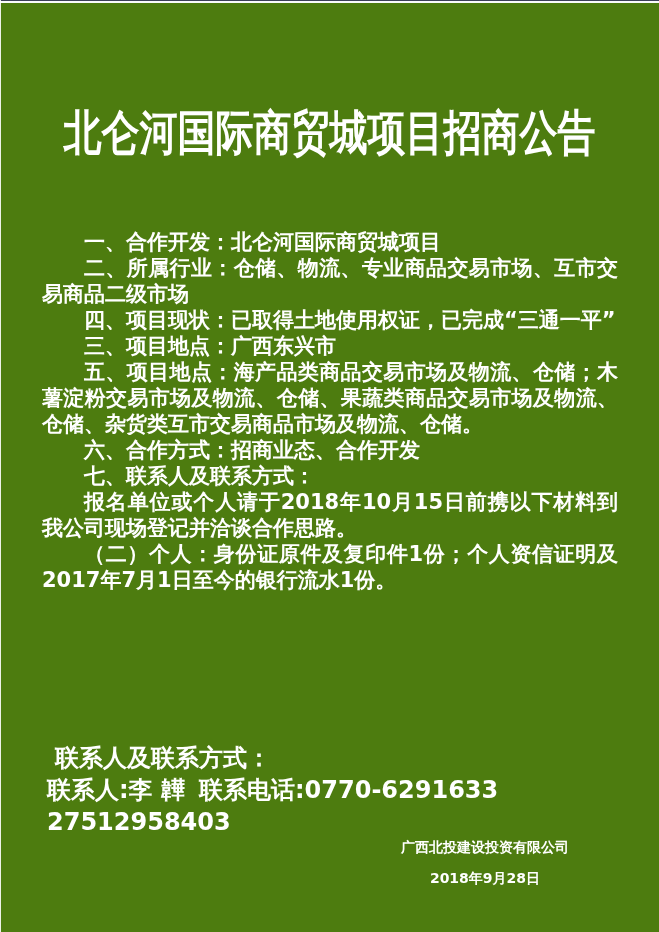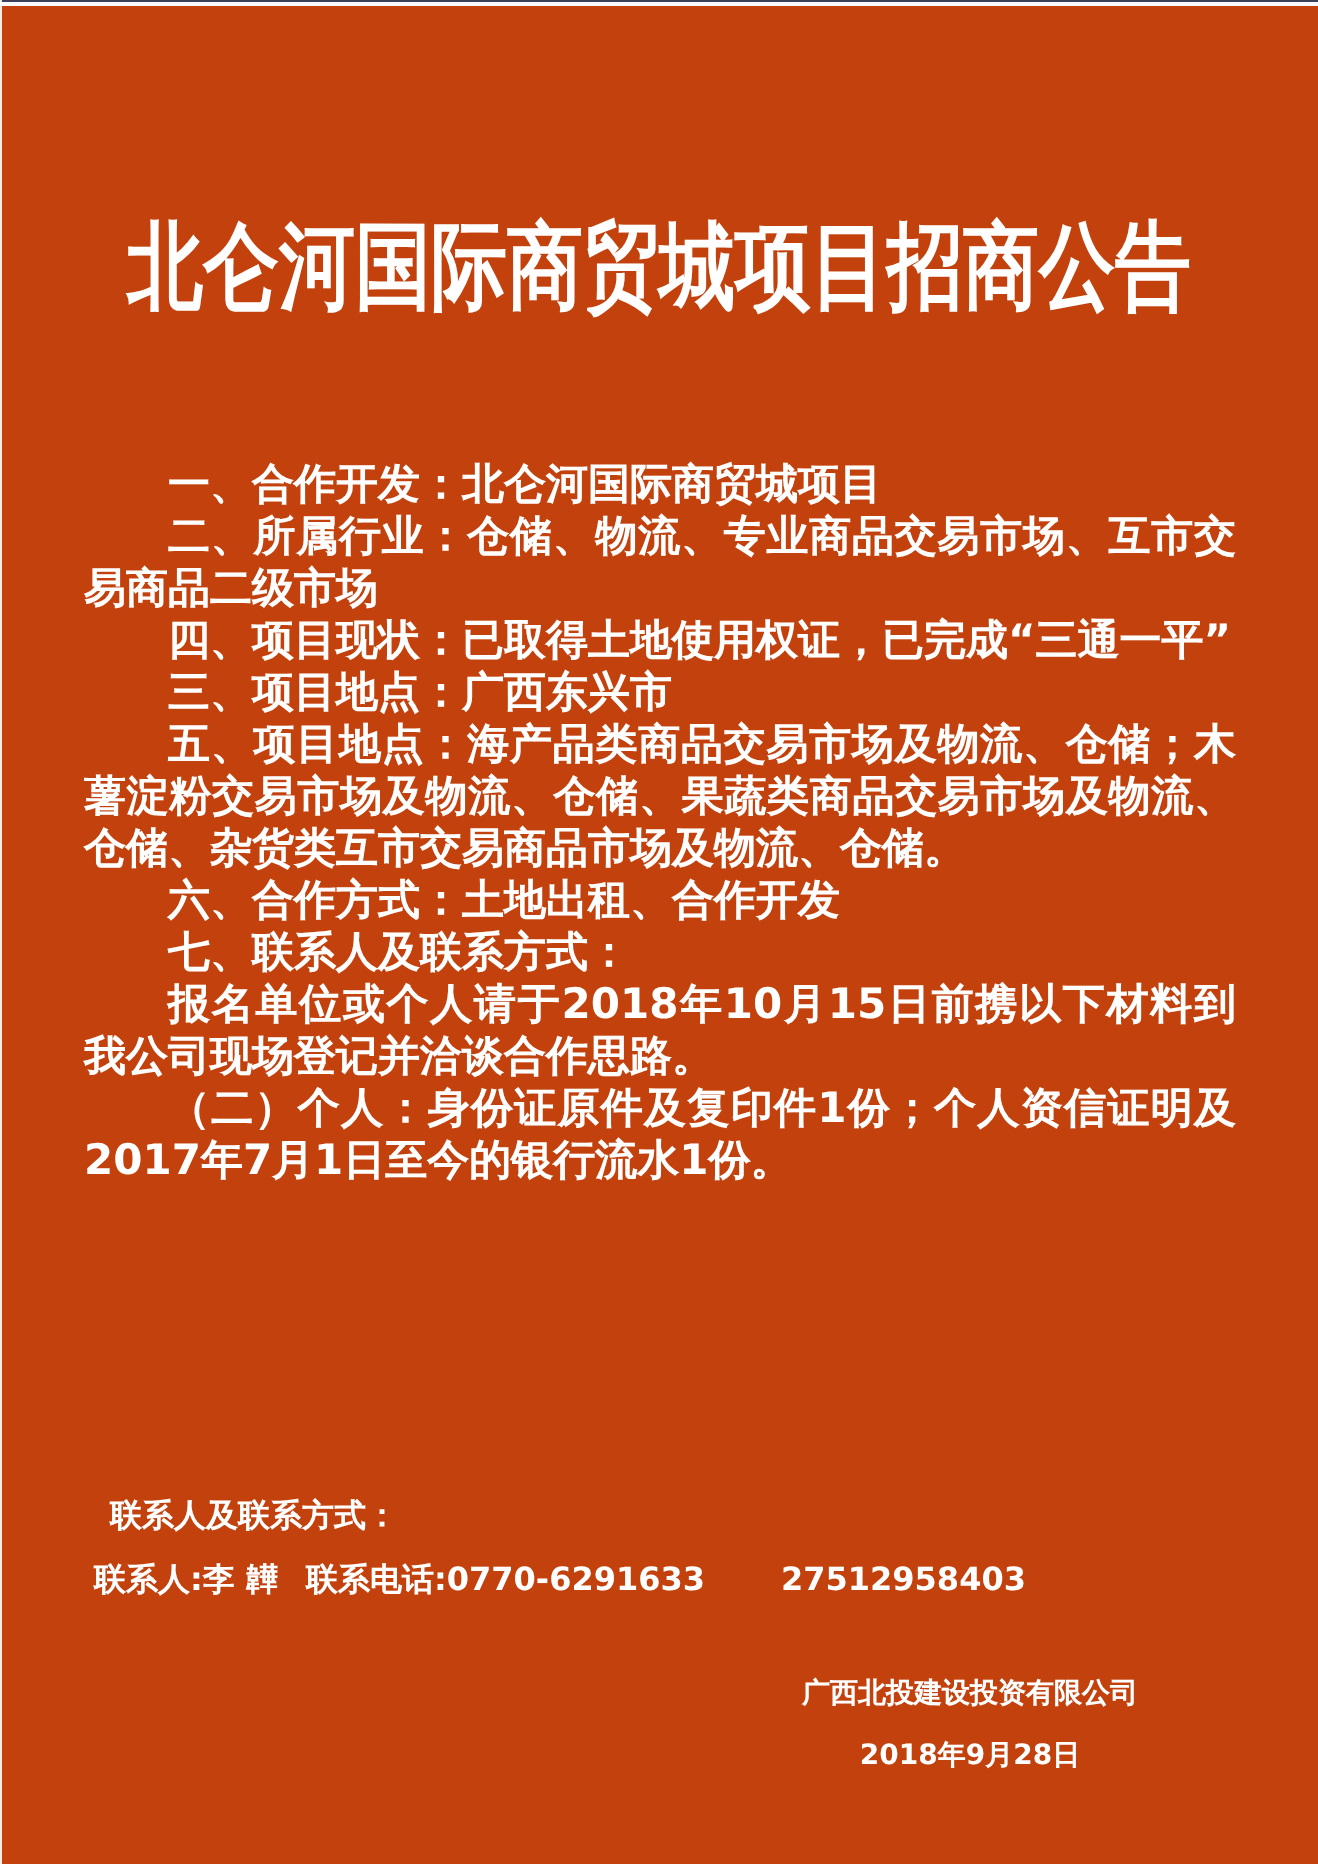--- a/index.html
+++ b/index.html
@@ -45,55 +45,55 @@
   .body-text p {
     margin: 0;
     text-indent: 2em;
   }
 
   .contact {
     position: absolute;
     top: 742px;
     left: 55px;
     right: 42px;
-    font-size: 16px;
+    font-size: 24px;
     line-height: 32px;
   }
   .contact .contact-line { margin-left: -8px; }
   .contact .gap-sm { display: inline-block; width: 14px; }
   .contact .gap-lg { display: inline-block; width: 38px; }
 
   .footer {
     position: absolute;
     top: 832px;
     left: 345px;
     width: 280px;
     text-align: center;
     font-size: 14px;
     line-height: 31px;
   }
 </style>
 </head>
 <body>
 
-<div class="page" style="background: #c2410c; color: rgb(255, 255, 255); text-decoration: underline;">
+<div class="page" style="background: #4d7c0f; color: rgb(255, 255, 255); text-decoration: underline;">
 
   <div class="edge-top-dark"></div>
   <div class="edge-top-light"></div>
   <div class="edge-left-light"></div>
 
   <div class="title">北仑河国际商贸城项目招商公告</div>
 
   <div class="body-text">
     <p>一、合作开发：北仑河国际商贸城项目</p>
     <p>二、所属行业：仓储、物流、专业商品交易市场、互市交易商品二级市场</p>
     <p>四、项目现状：已取得土地使用权证，已完成“三通一平”</p>
     <p>三、项目地点：广西东兴市</p>
     <p>五、项目地点：海产品类商品交易市场及物流、仓储；木薯淀粉交易市场及物流、仓储、果蔬类商品交易市场及物流、仓储、杂货类互市交易商品市场及物流、仓储。</p>
-    <p>六、合作方式：土地出租、合作开发</p>
+    <p>六、合作方式：招商业态、合作开发</p>
     <p>七、联系人及联系方式：</p>
     <p>报名单位或个人请于2018年10月15日前携以下材料到我公司现场登记并洽谈合作思路。</p>
     <p>（二）个人：身份证原件及复印件1份；个人资信证明及2017年7月1日至今的银行流水1份。</p>
   </div>
 
   <div class="contact">
     <div>联系人及联系方式：</div>
     <div class="contact-line">
       <span>联系人:</span><span>李 韡</span><span class="gap-sm"></span><span>联系电话:</span><span>0770-6291633</span><span class="gap-lg"></span><span>27512958403</span>
     </div>

